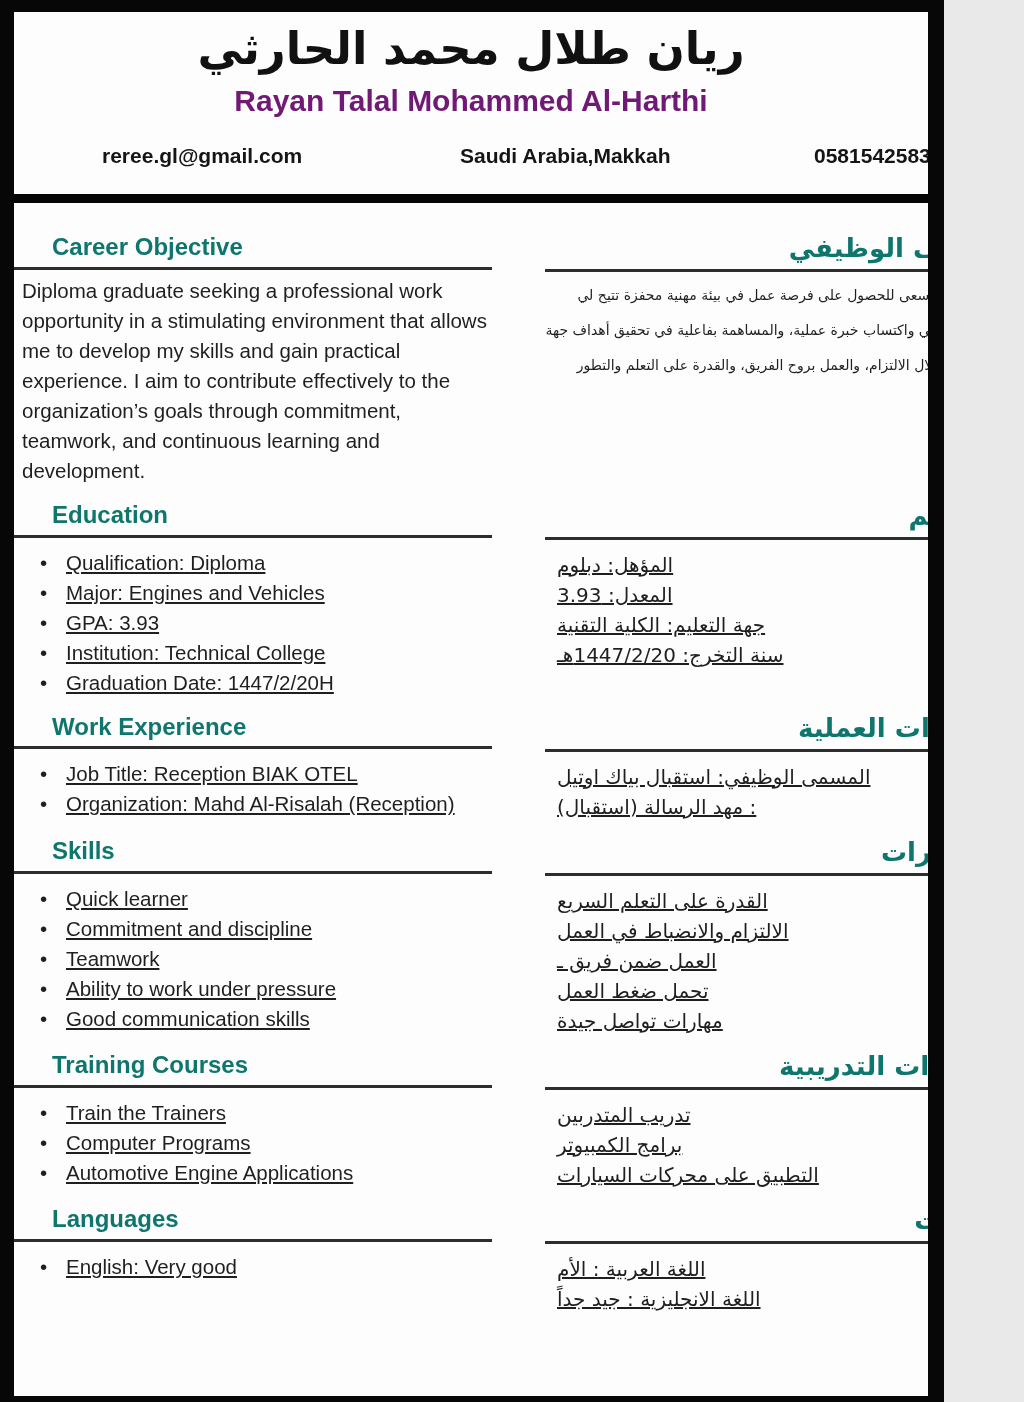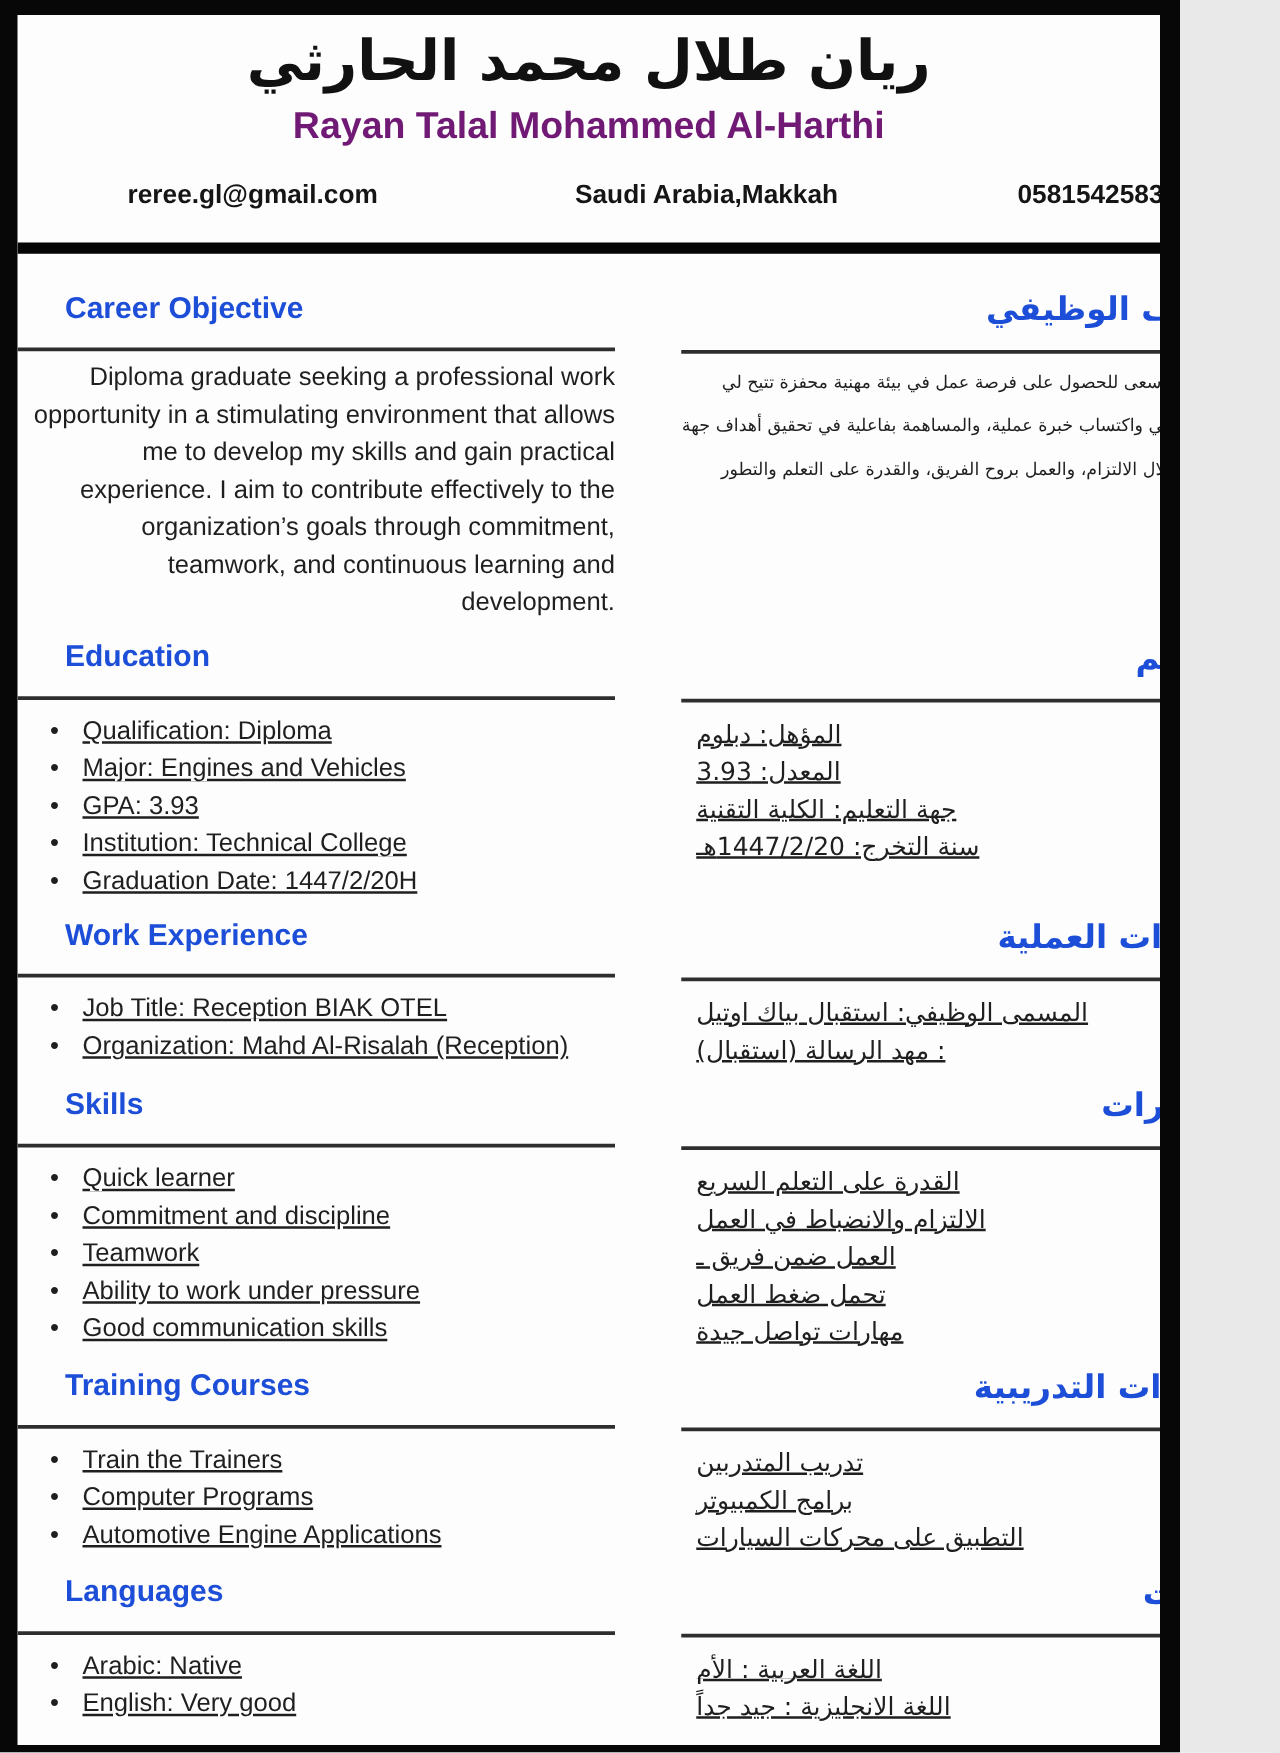--- a/index.html
+++ b/index.html
@@ -56,33 +56,32 @@
     display: grid;
     grid-template-columns: 478px 463px;
     column-gap: 53px;
     margin-bottom: 15px;
   }
   .col-en { direction: ltr; }
   .col-ar { direction: rtl; font-family: "DejaVu Sans", sans-serif; }
   .sec-title {
     font-weight: bold;
     font-size: 24px;
-    color: #1d4ed8;
+    color: #0f766e;
     line-height: 1.2;
-    padding-bottom: 16px;
+    padding-bottom: 5px;
   }
   .col-en .sec-title { padding-left: 38px; }
   .col-ar .sec-title { padding-right: 14px; font-size: 26px; }
   .sec-rule { border-bottom: 3px solid #2e2e2e; }
   .paragraph {
     margin: 6px 0 0 0;
     font-size: 20.5px;
     line-height: 30px;
     padding-left: 8px;
-    text-align: right;
   }
   .col-ar .paragraph {
     padding-left: 0;
     padding-right: 6px;
     font-size: 14px;
     line-height: 35px;
     text-align: right;
   }
   ul.bullets {
     list-style: none;
@@ -229,21 +228,20 @@
             <li>التطبيق على محركات السيارات</li>
           </ul>
       </div>
     </div>
 
     <div class="row">
       <div class="col-en">
         <div class="sec-title">Languages</div>
         <div class="sec-rule"></div>
         <ul class="bullets">
-            <li>Arabic: Native</li>
             <li>English: Very good</li>
           </ul>
       </div>
       <div class="col-ar">
         <div class="sec-title">اللغات</div>
         <div class="sec-rule"></div>
         <ul class="bullets">
             <li>اللغة العربية : الأم</li>
             <li>اللغة الانجليزية : جيد جداً</li>
           </ul>

